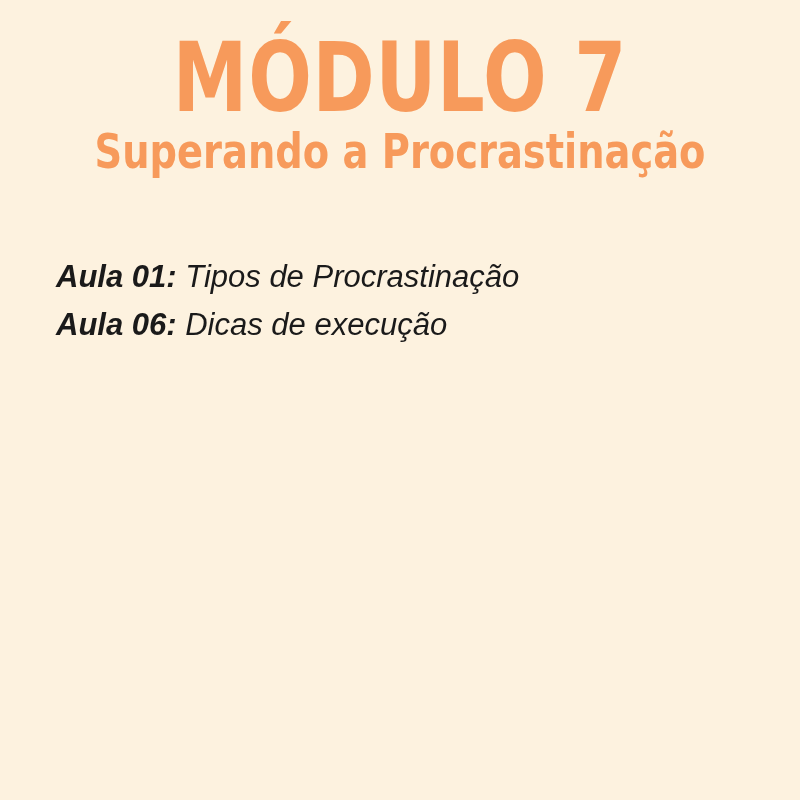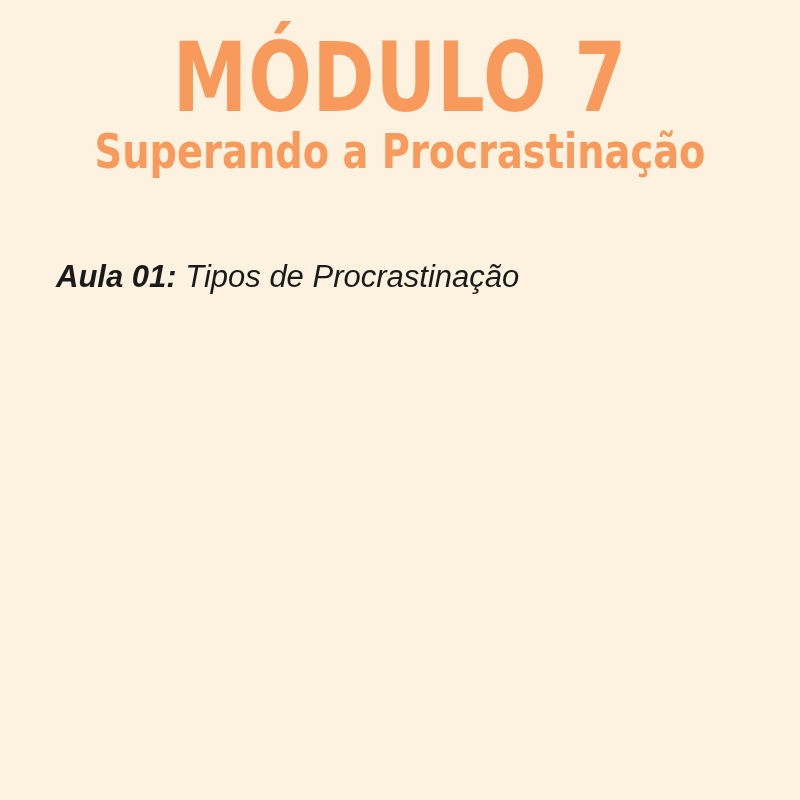--- a/index.html
+++ b/index.html
@@ -106,15 +106,19 @@
   <div class="header">
     <h1 class="title">MÓDULO 7</h1>
     <h2 class="subtitle">Superando a Procrastinação</h2>
   </div>
 
   <ul class="lesson-list">
     <li class="lesson-item">
       <span class="lesson-label">Aula 01:</span>
       <span class="lesson-desc">Tipos de Procrastinação</span>
     </li>
+    <li class="lesson-item">
+      <span class="lesson-label">Aula 06:</span>
+      <span class="lesson-desc">Dicas de execução</span>
+    </li>
   </ul>
 
 </div>
 
 </body></html>

